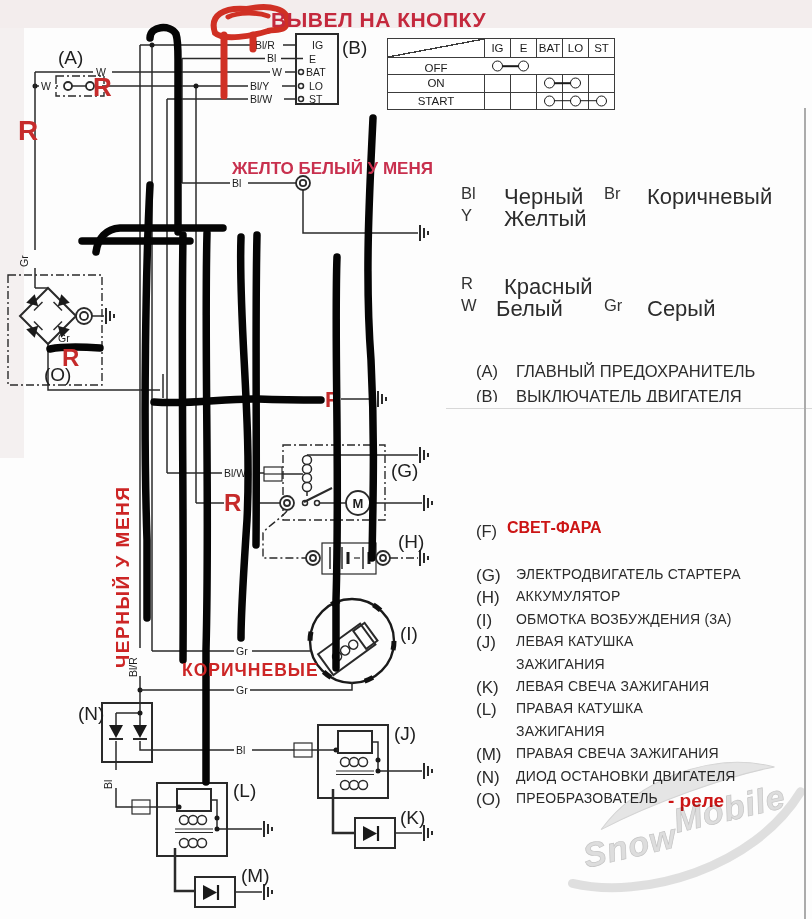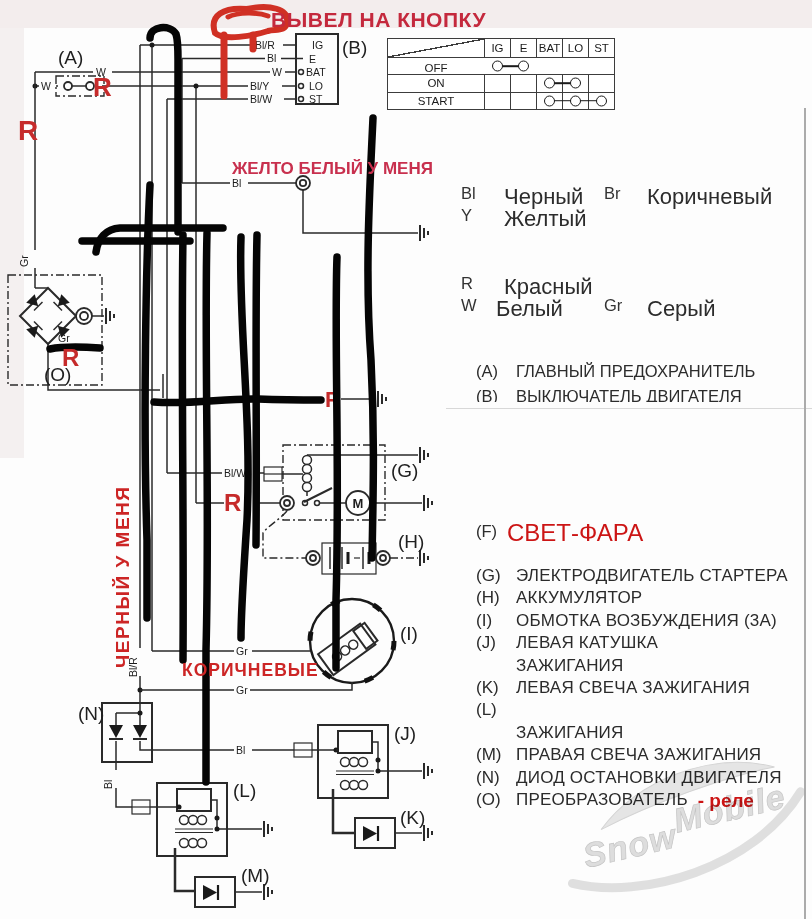--- a/index.html
+++ b/index.html
@@ -46,25 +46,25 @@
   .t-link{position:absolute;height:1.6px;background:#1a1a1a;top:50%;transform:translateY(-50%);z-index:1;}
 
   
   .abs{position:absolute;}
   .code{font-size:16.5px;color:#333;}
   .cname{font-size:22px;color:#2c2c2c;}
   .lg-key{font-size:16.5px;color:#2c2c2c;}
   .lg-text{font-size:16.5px;color:#2c2c2c;}
   .clipwrap{overflow:hidden;}
   .sep{position:absolute;left:446px;top:408px;width:366px;height:1px;background:#d8d8d8;}
-  .f-label{font-size:24px;font-weight:normal;color:var(--legend_red);}
+  .f-label{font-size:16px;font-weight:bold;color:var(--legend_red);}
   .leg-list{position:absolute;left:476px;top:566px;width:336px;}
   .leg-row{display:flex;height:22.4px;align-items:flex-start;}
   .leg-key{width:40px;font-size:17px;color:#2b2b2b;flex:none;}
-  .leg-text{font-size:17px;color:#2b2b2b;letter-spacing:.2px;white-space:nowrap;}
+  .leg-text{font-size:14px;color:#2b2b2b;letter-spacing:.2px;white-space:nowrap;}
   .leg-suffix{font-size:19px;font-weight:bold;color:var(--legend_red);margin-left:10px;white-space:nowrap;}
 
   .watermark{position:absolute;left:540px;top:740px;pointer-events:none;mix-blend-mode:multiply;}
 </style>
 </head>
 <body>
 
 <div class="page">
   <div class="band-top"></div>
   <div class="band-left"></div>
@@ -429,20 +429,21 @@
       <div class="leg-row">
         <span class="leg-key"></span>
         <span class="leg-text">ЗАЖИГАНИЯ</span>
       </div>
       <div class="leg-row">
         <span class="leg-key">(K)</span>
         <span class="leg-text">ЛЕВАЯ СВЕЧА ЗАЖИГАНИЯ</span>
       </div>
       <div class="leg-row">
         <span class="leg-key">(L)</span>
+        <span class="leg-text">ПРАВАЯ КАТУШКА</span>
       </div>
       <div class="leg-row">
         <span class="leg-key"></span>
         <span class="leg-text">ЗАЖИГАНИЯ</span>
       </div>
       <div class="leg-row">
         <span class="leg-key">(M)</span>
         <span class="leg-text">ПРАВАЯ СВЕЧА ЗАЖИГАНИЯ</span>
       </div>
       <div class="leg-row">

